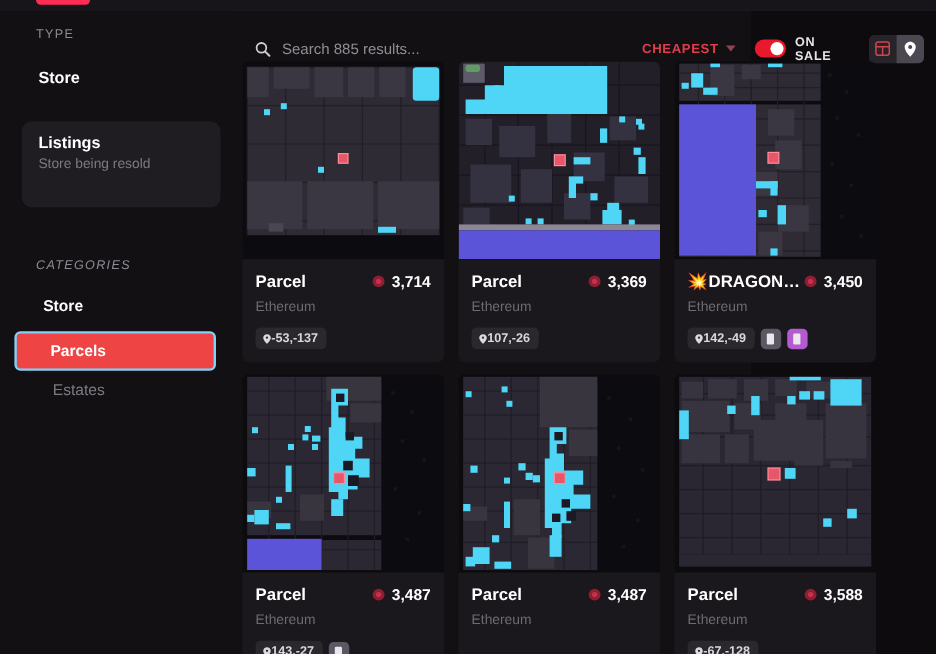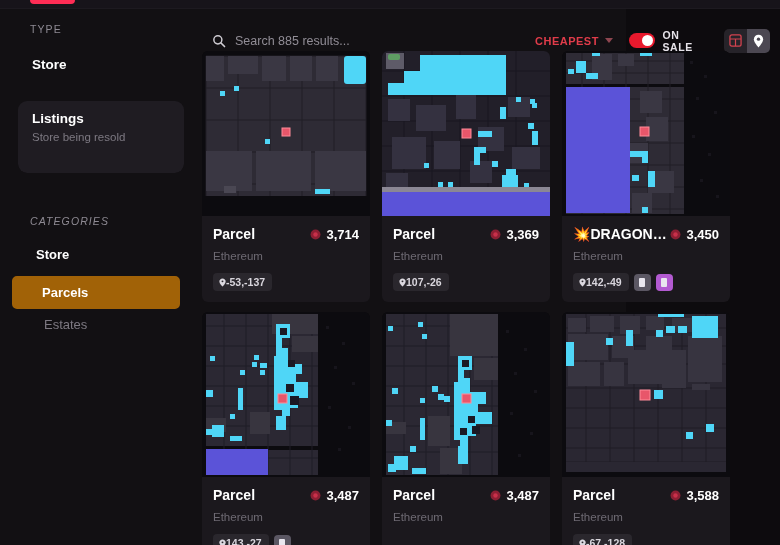--- a/index.html
+++ b/index.html
@@ -40,22 +40,22 @@
   .type-sub { color: #7d7982; font-size: 11.5px; margin-top: 3px; line-height: 15px; }
 
   .cat-label { margin-top: 42px; font-style: italic; }
   .cat-item {
     font-size: 13px; color: #cfccd3; padding: 8px 0 8px 30px;
     border-radius: 6px; margin: 0 16px 0 14px;
   }
   .cat-item.parent { color: #ffffff; font-weight: bold; padding-left: 22px; margin-bottom: 6px; }
   .cat-item.child { padding-left: 30px; color: #7d7982; }
   .cat-item.child.active {
-    color: #ffffff; font-weight: bold; background: #a16207;
-    border: 2px solid #a16207; border-radius: 5px;
+    color: #ffffff; font-weight: bold; background: #ef4444;
+    border: 2px solid #7dd3fc; border-radius: 5px;
     padding: 7px 0 7px 28px; margin-left: 12px;
   }
 
   
   .main { position: absolute; left: 196px; top: 22px; width: 584px; height: 536px; }
 
   .toolbar {
     position: relative; height: 37px; padding: 0 10px 0 10px;
     display: flex; align-items: center;
   }

